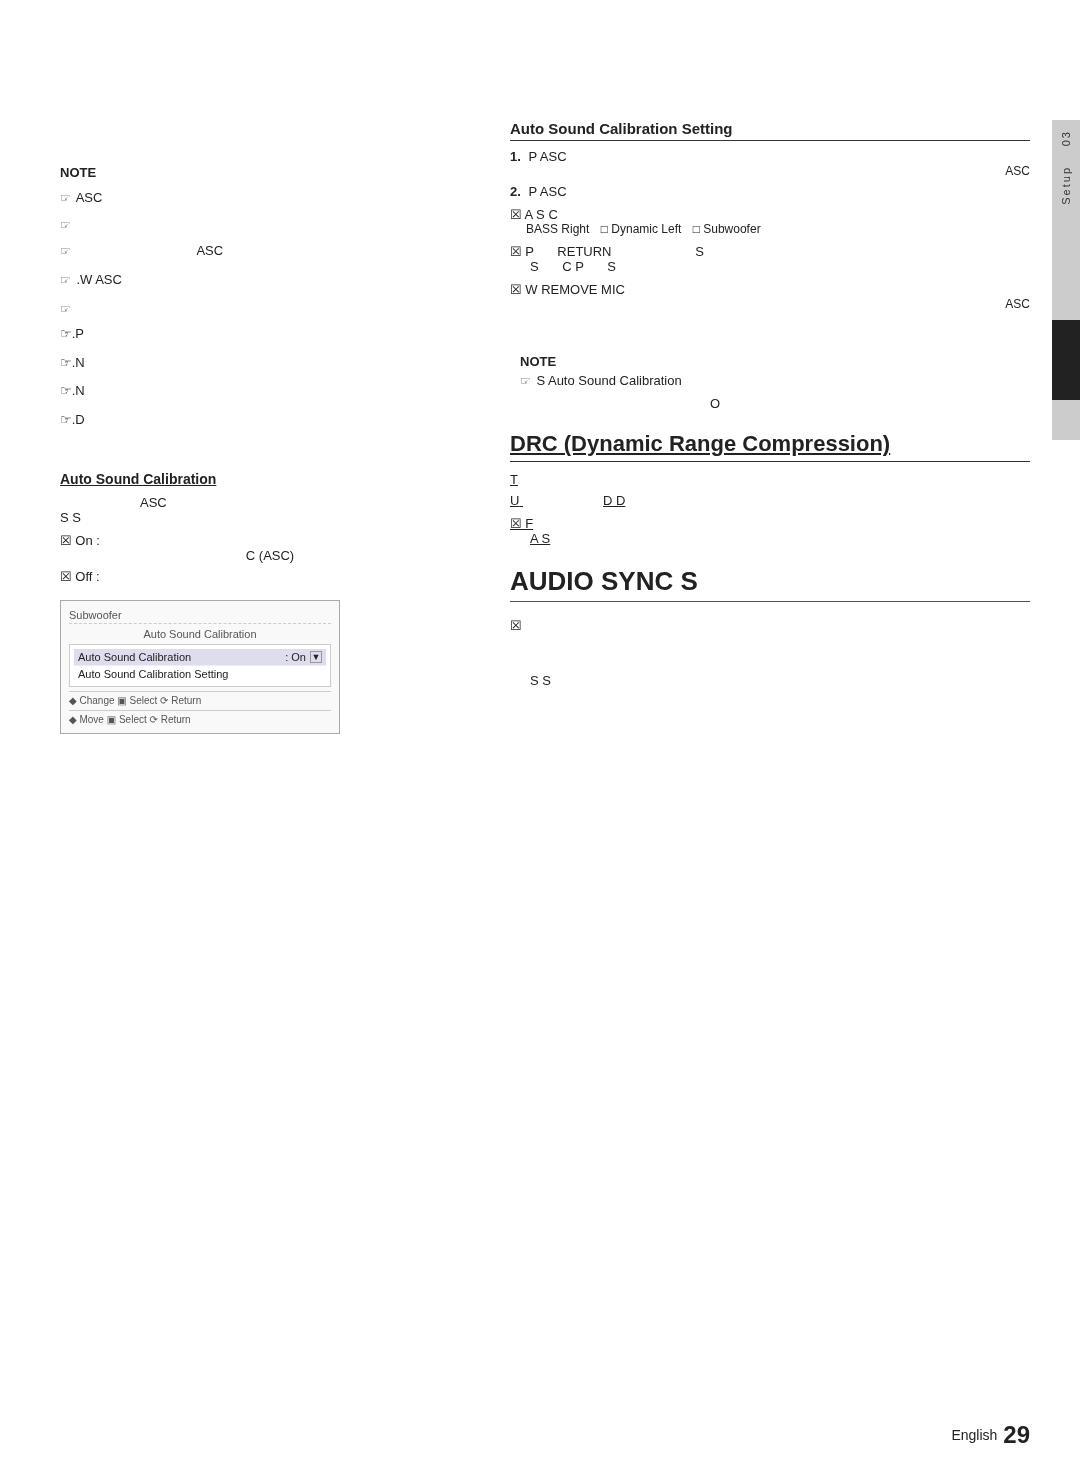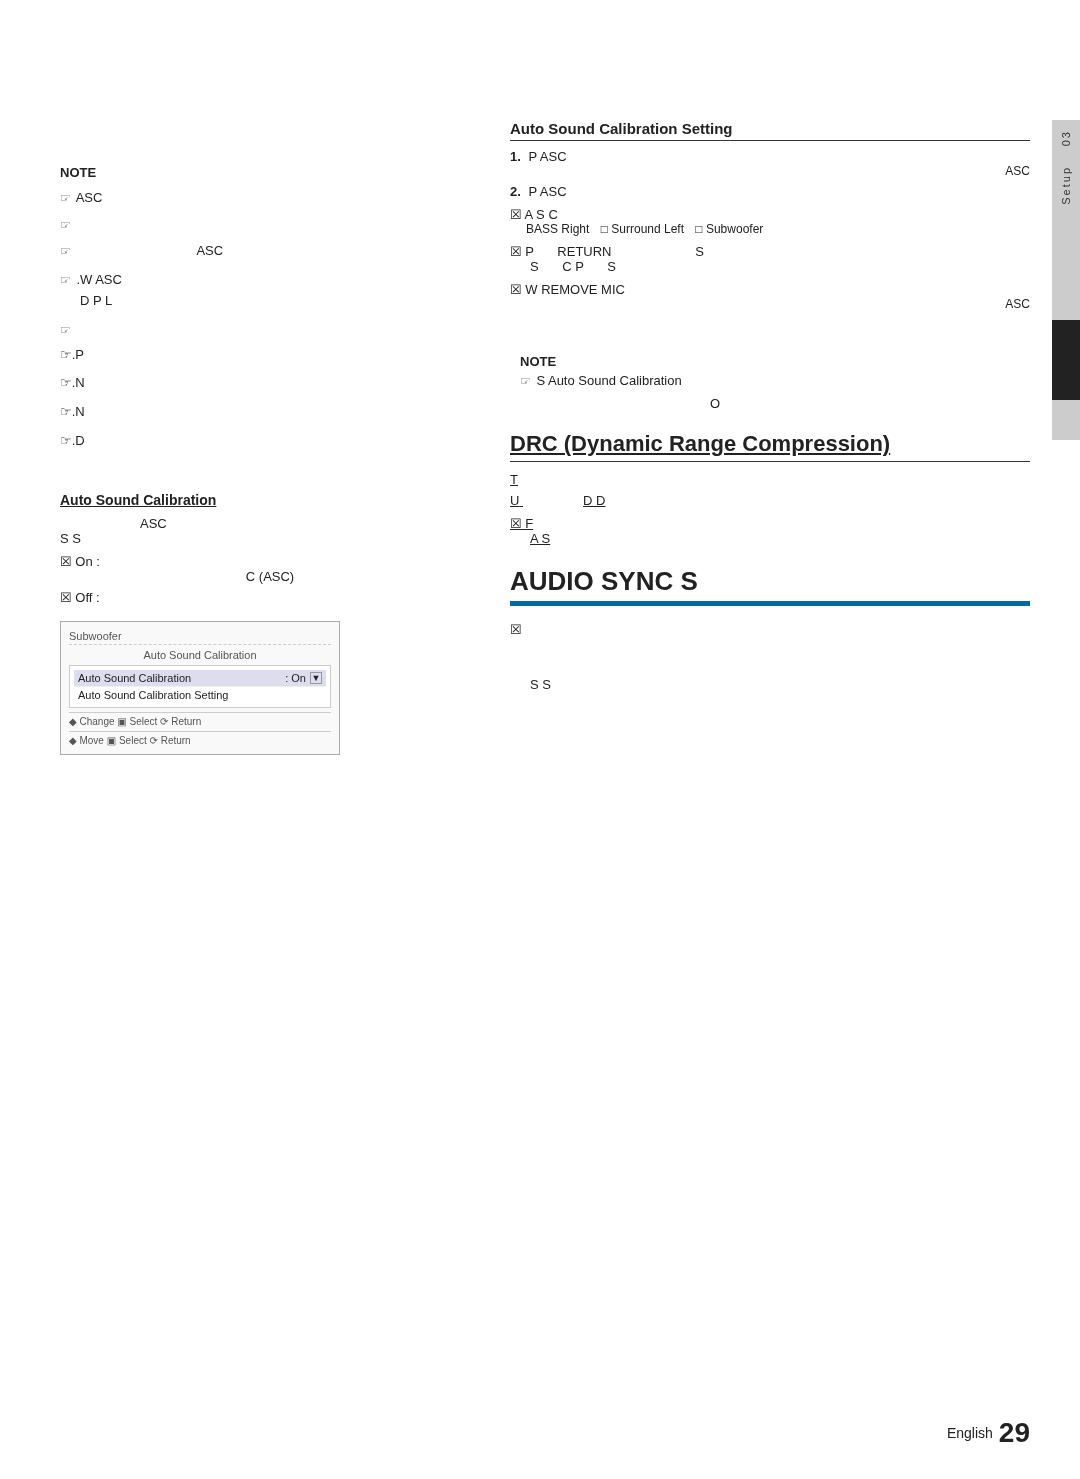--- a/index.html
+++ b/index.html
@@ -91,21 +91,21 @@
       font-size: 22px;
       font-weight: bold;
       border-bottom: 1px solid #333;
       padding-bottom: 4px;
       margin-bottom: 10px;
     }
 
     .audio-sync-title {
       font-size: 26px;
       font-weight: bold;
-      border-bottom: 5px solid #0369a1;
+      border-bottom: 1px solid #0369a1;
       padding-bottom: 4px;
       margin-bottom: 10px;
     }
 
     
     .screenshot-box {
       border: 1px solid #aaa;
       padding: 8px;
       width: 280px;
       background: #f9f9f9;
@@ -176,21 +176,21 @@
       position: absolute;
       bottom: 30px;
       right: 50px;
       display: flex;
       align-items: center;
       gap: 6px;
       font-size: 14px;
     }
 
     .page-number {
-      font-size: 28px;
+      font-size: 24px;
       font-weight: bold;
     }
 
     .note-icon {
       display: inline-block;
       font-size: 12px;
       margin-right: 2px;
     }
 
   </style>
@@ -218,21 +218,20 @@
       </div>
       <div style="margin-top:6px;">
         <span class="note-icon">☞</span>
         <span style="margin-left:120px;">ASC</span>
       </div>
       <div style="margin-top:8px;">
         <div>
           <span class="note-icon">☞</span>
           <span>.W      ASC</span>
         </div>
-        <div style="margin-left:20px;">D           P           L</div>
       </div>
       <div style="margin-top:8px;">
         <span class="note-icon">☞</span>
       </div>
       <div style="margin-top:4px;">☞.P</div>
       <div style="margin-top:8px;">☞.N</div>
       <div style="margin-top:8px;">☞.N</div>
       <div style="margin-top:8px;">☞.D</div>
     </div>
 
@@ -290,21 +289,21 @@
 
       <div class="numbered-item">
         <strong>2.</strong>
         <span>P                       ASC</span>
       </div>
 
       <div style="margin-top:8px;">
         <div>☒ A         S          C</div>
         <div style="margin-left:16px; font-size:12px;">
           <span>BASS Right</span>
-          <span style="margin-left:8px;">□ Surround Left</span>
+          <span style="margin-left:8px;">□ Dynamic Left</span>
           <span style="margin-left:8px;">□ Subwoofer</span>
         </div>
       </div>
 
       <div style="margin-top:8px;">
         <div>
           <span>☒ P</span>
           <span style="margin-left:20px;">RETURN</span>
           <span style="margin-left:80px;">S</span>
         </div>
@@ -329,21 +328,21 @@
       </div>
 
       <div style="margin-top:8px; margin-left:200px;">O</div>
     </div>
 
     <div style="margin-top:20px;text-decoration:underline;">
       <div class="big-title">DRC (Dynamic Range Compression)</div>
       <div>T</div>
       <div style="margin-top:6px;">
         <span>U</span>
-        <span style="margin-left:60px;text-align:right;">D                      D</span>
+        <span style="margin-left:80px;text-align:right;">D                      D</span>
       </div>
       <div style="margin-top:8px;">☒                                            F</div>
       <div style="margin-left:20px;">A             S</div>
     </div>
 
     <div style="margin-top:20px;">
       <div class="audio-sync-title">AUDIO SYNC  S</div>
       <div style="margin-top:16px;">
         <div>☒</div>
         <div style="margin-top:40px; margin-left:20px;">S              S</div>

